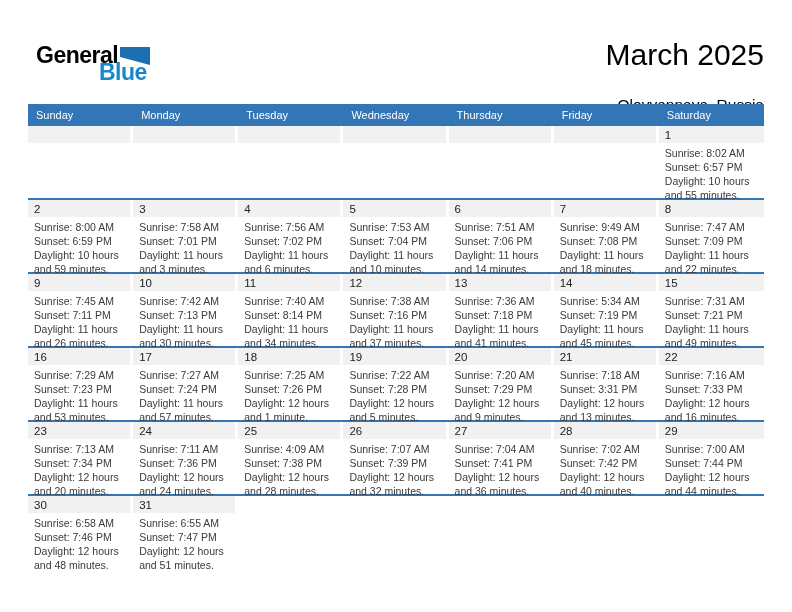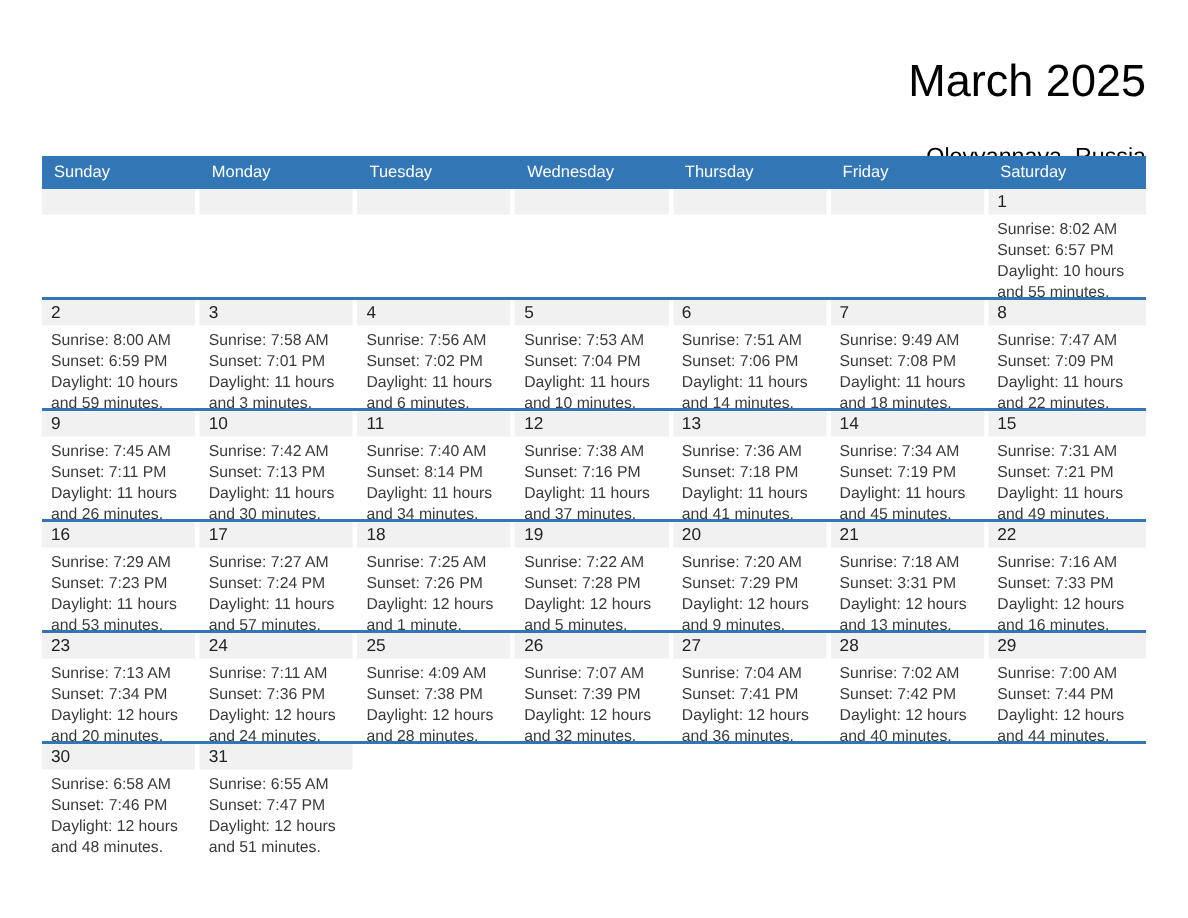--- a/index.html
+++ b/index.html
@@ -28,21 +28,21 @@
     position: absolute; right: 28px; top: 38px;
     font-size: 30px; color: #000; text-align: right; line-height: 34px;
   }
   .location {
     position: absolute; right: 28px; top: 96px;
     font-size: 15.5px; color: #000; text-align: right;
   }
   
   .calendar { position: absolute; left: 28px; top: 104px; width: 736px; }
   .weekday-row {
-    display: flex; background: #3276B5; height: 22px; align-items: center;
+    display: flex; background: #3276B5; height: 22px; align-items: center; justify-content: flex-end;
   }
   .wd {
     flex: 1 1 0; color: #ffffff; font-size: 11px; padding-left: 8px;
     white-space: nowrap; overflow: hidden;
   }
   .week-row { display: flex; height: 72px; }
   .week-row + .week-row { border-top: 2px solid #3276B5; }
   .cell { flex: 1 1 0; min-width: 0; }
   .band {
     background: #F1F1F1; height: 17px; margin-right: 3px;
@@ -54,20 +54,29 @@
   .lines {
     padding: 3px 3px 0 6px; font-size: 10.5px; line-height: 14px; color: #3a3a3a;
     white-space: nowrap; overflow: hidden;
   }
 </style>
 </head>
 <body>
 
 <div class="page">
 
+  <div class="logo">
+    <div class="logo-line1">
+      <span class="logo-general">General</span>
+      <svg class="logo-tri" width="30" height="19" viewBox="0 0 30 19" aria-hidden="true">
+        <polygon points="0,1 30,1 30,19 0,11" fill="#1D6FAF"></polygon>
+      </svg>
+    </div>
+    <div class="logo-blue">Blue</div>
+  </div>
 
   <div class="title">March 2025</div>
   <div class="location">Olovyannaya, Russia</div>
 
   <div class="calendar">
     <div class="weekday-row" id="weekday-row">
         <div class="wd">Sunday</div>
         <div class="wd">Monday</div>
         <div class="wd">Tuesday</div>
         <div class="wd">Wednesday</div>
@@ -258,21 +267,21 @@
               <div>Sunset: 7:18 PM</div>
               <div>Daylight: 11 hours</div>
               <div>and 41 minutes.</div>
             </div>
           </div>
           <div class="cell">
             <div class="band">
               <span class="daynum">14</span>
             </div>
             <div class="lines">
-              <div>Sunrise: 7:34 AM</div>
+              <div>Sunrise: 5:34 AM</div>
               <div>Sunset: 7:19 PM</div>
               <div>Daylight: 11 hours</div>
               <div>and 45 minutes.</div>
             </div>
           </div>
           <div class="cell">
             <div class="band">
               <span class="daynum">15</span>
             </div>
             <div class="lines">

